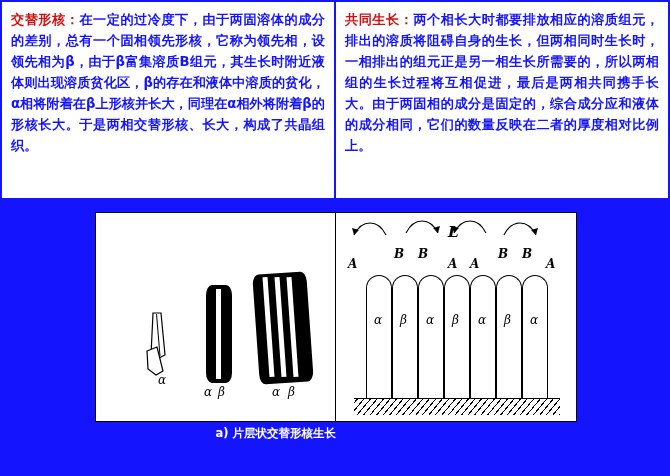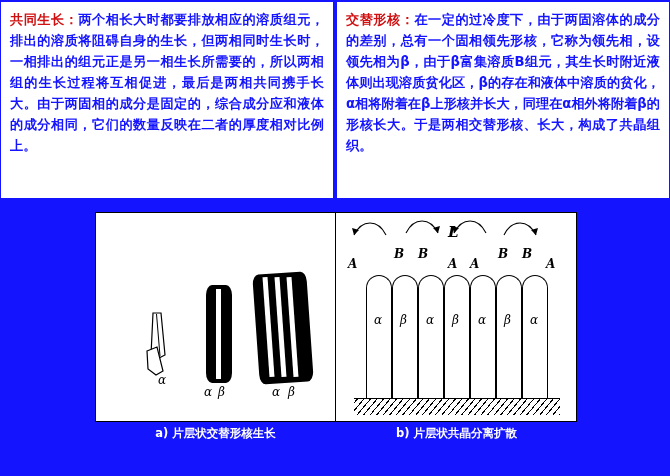--- a/index.html
+++ b/index.html
@@ -89,21 +89,21 @@
   }
   .captions {
     position: absolute;
     left: 95px;
     top: 226px;
     width: 482px;
     display: flex;
   }
   .caption {
     width: 241px;
-    text-align: center;
+    text-align: right;
     color: #ffffff;
     font-size: 11.5px;
     font-weight: bold;
   }
   .main-caption {
     position: absolute;
     left: 0;
     top: 250px;
     width: 670px;
     text-align: center;
@@ -169,26 +169,26 @@
   }
   .arrow svg { display: block; }
 </style>
 </head>
 <body>
 
 <div class="page">
 
   <div class="text-panels">
 
+    <div class="panel panel-left">
+      <p><span class="heading">交替形核：</span><span class="body">在一定的过冷度下，由于两固溶体的成分的差别，总有一个固相领先形核，它称为领先相，设领先相为β，由于β富集溶质B组元，其生长时附近液体则出现溶质贫化区，β的存在和液体中溶质的贫化，α相将附着在β上形核并长大，同理在α相外将附着β的形核长大。于是两相交替形核、长大，构成了共晶组织。</span></p>
+    </div>
+
     <div class="panel panel-right">
       <p><span class="heading">共同生长：</span><span class="body">两个相长大时都要排放相应的溶质组元，排出的溶质将阻碍自身的生长，但两相同时生长时，一相排出的组元正是另一相生长所需要的，所以两相组的生长过程将互相促进，最后是两相共同携手长大。由于两固相的成分是固定的，综合成分应和液体的成分相同，它们的数量反映在二者的厚度相对比例上。</span></p>
-    </div>
-
-    <div class="panel panel-left">
-      <p><span class="heading">交替形核：</span><span class="body">在一定的过冷度下，由于两固溶体的成分的差别，总有一个固相领先形核，它称为领先相，设领先相为β，由于β富集溶质B组元，其生长时附近液体则出现溶质贫化区，β的存在和液体中溶质的贫化，α相将附着在β上形核并长大，同理在α相外将附着β的形核长大。于是两相交替形核、长大，构成了共晶组织。</span></p>
     </div>
 
   </div>
 
   <div class="figure-block">
 
     <div class="figure-inner">
 
       <div class="fig-cell left">
 
@@ -256,18 +256,17 @@
         <div class="b-label" style="left:194px; top:100px; font-weight:normal;">α</div>
 
         <div class="hatch-band" style="left:18px; top:186px; width:206px; height:16px;"></div>
         <div class="b-substrate" style="left:18px; top:185px; width:206px; height:1.4px; background:#000000;"></div>
       </div>
 
     </div>
 
     <div class="captions">
       <div class="caption">a) 片层状交替形核生长</div>
-      <div class="caption">b) 片层状共晶分离扩散</div>
     </div>
 
 
   </div>
 </div>
 
 </body></html>

